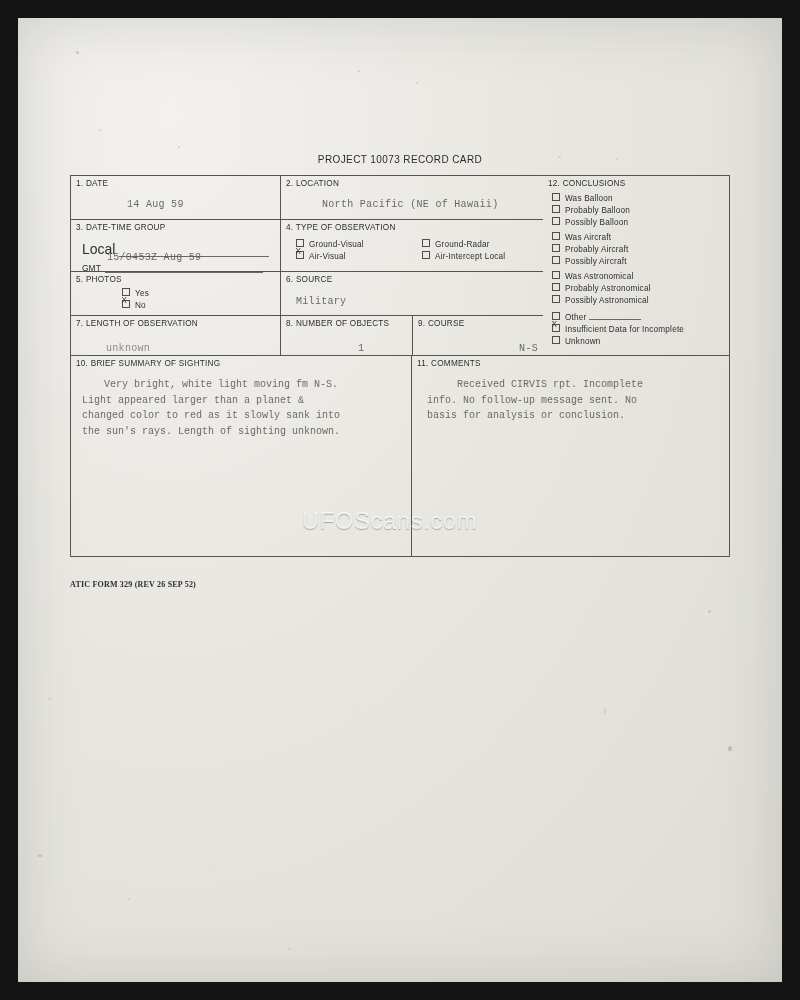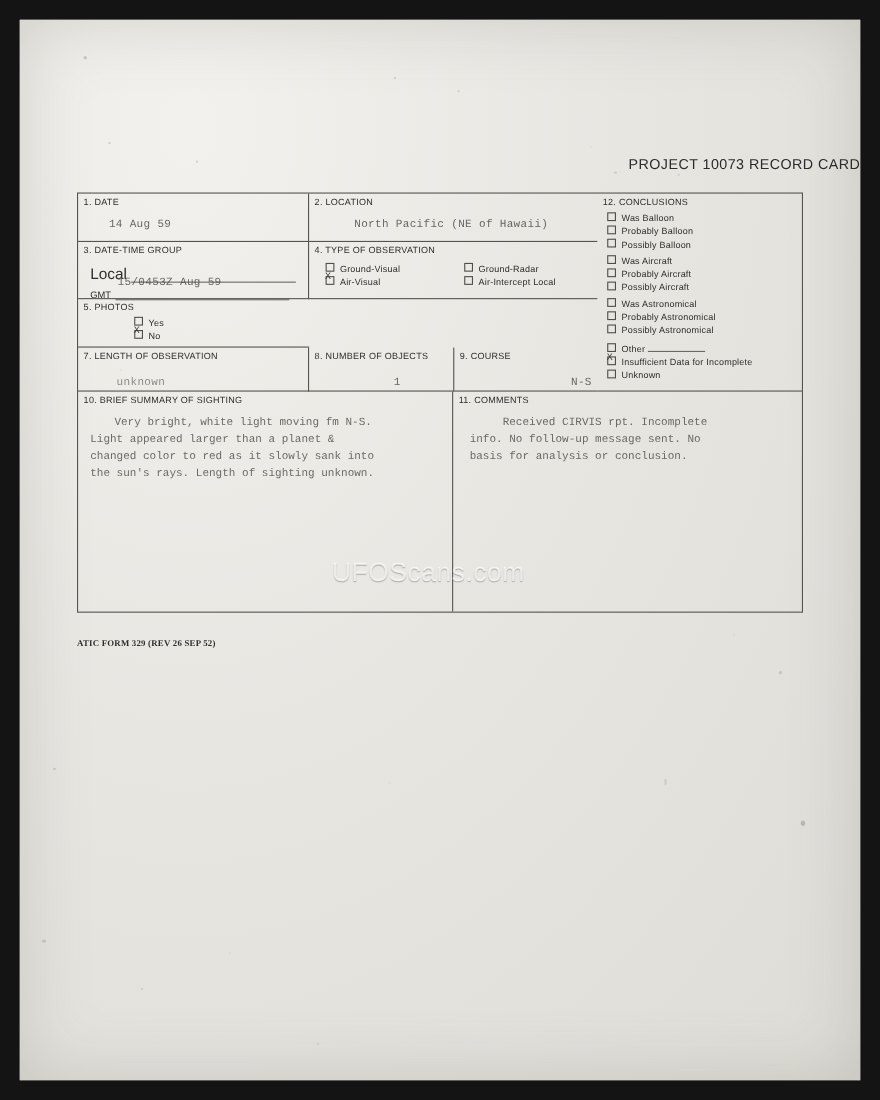--- a/index.html
+++ b/index.html
@@ -40,23 +40,23 @@
     position: absolute;
     background: rgba(70,70,68,0.45);
     border-radius: 50%;
     pointer-events: none;
   }
 
   .doc-title {
     position: absolute;
     left: 0;
     right: 0;
-    top: 124px;
-    text-align: right;
-    font-size: 13px;
+    top: 136px;
+    text-align: center;
+    font-size: 10px;
     letter-spacing: 0.4px;
     color: #2b2b2b;
     font-family: "Liberation Sans", sans-serif;
   }
 
   
   .form {
     position: absolute;
     left: 52px;
     top: 157px;
@@ -90,21 +90,21 @@
     opacity: 0.82;
     letter-spacing: 0.3px;
   }
   .hw.faded { opacity: 0.6; }
 
   
   .c-left   { width: 210px; }
   .c-mid    { width: 262px; }
   .c-right  { width: 188px; border-right: none; }
 
-  .date-val { margin: 11px 0 0 23px; }
+  .date-val { margin: 11px 0 0 51px; }
   .loc-val  { margin: 11px 0 0 12px; padding-left: 24px; }
 
   .dtg-local {
     margin: 9px 0 0 6px;
     font-size: 14px;
     display: flex;
     align-items: flex-end;
     gap: 4px;
   }
   .rule { display: inline-block; border-bottom: 1px solid #6a6965; height: 9px; }
@@ -297,20 +297,27 @@
             </div>
             <div class="photos-opts">
               <div class="opt">
                 <span class="box"></span><span>Yes</span>
               </div>
               <div class="opt">
                 <span class="box x"></span><span>No</span>
               </div>
             </div>
           </div>
+          <div class="cell c-mid" style="height:44px;border-right:none">
+            <div class="lbl">
+              <span>6.</span>
+              <span>SOURCE</span>
+            </div>
+            <div class="hw source-val">Military</div>
+          </div>
         </div>
 
         <div class="row">
           <div class="cell c-left" style="height:40px">
             <div class="lbl">
               <span>7.</span>
               <span>LENGTH OF OBSERVATION</span>
             </div>
             <div class="hw faded len-val">unknown</div>
           </div>

